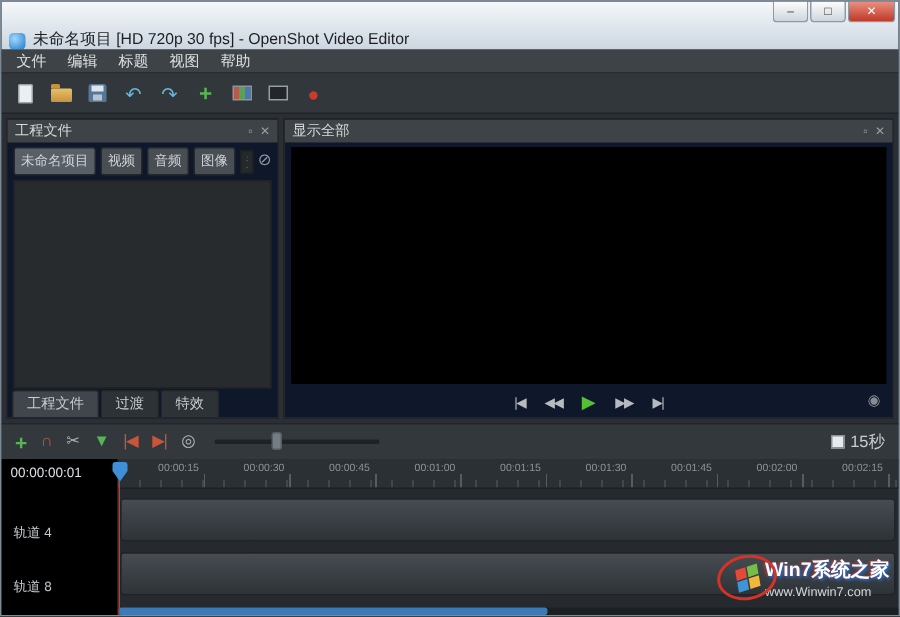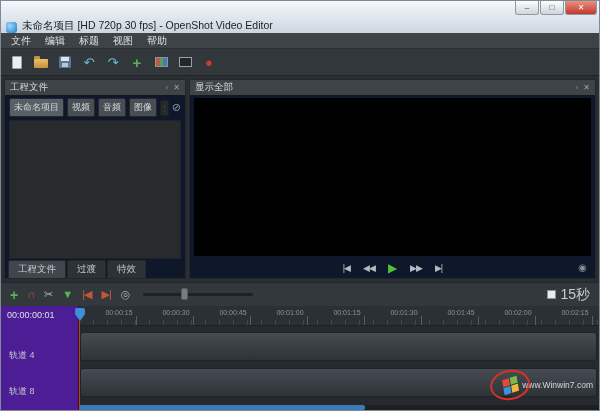--- a/index.html
+++ b/index.html
@@ -65,25 +65,25 @@
   .capture-ic { position:absolute; right:8px; font-size:10px; color:#878d93; line-height:1; }
 
   
   .tl-toolbar { height:24px; flex:none; background:#33383c; border-top:1px solid #22262a; display:flex; align-items:center; gap:10px; padding:0 9px; }
   .tt-ic { font-size:11px; line-height:1; letter-spacing:-1px; }
   .c-green { color:#58b554; } .c-red { color:#c8553a; } .c-silver { color:#aab1b7; }
   .slider { width:110px; height:3px; background:#1e2226; border-radius:2px; position:relative; margin-left:4px; }
   .slider-handle { position:absolute; left:34%; top:-5px; width:7px; height:12px; background:#757d84; border:1px solid #565d63; border-radius:2px; }
   .tl-tb-right { margin-left:auto; display:flex; align-items:center; gap:4px; }
   .checkbox { width:9px; height:9px; background:#e8ebee; border:1px solid #8a9299; }
-  .zoom-label { font-size:14px; color:#c9cdd0; }
+  .zoom-label { font-size:11px; color:#c9cdd0; }
 
   
   .timeline { height:104px; flex:none; display:flex; background:#262a2e; position:relative; }
-  .tl-left { width:78px; flex:none; background:#4c1d95; border-right:1px solid #1d2125; position:relative; }
+  .tl-left { width:78px; flex:none; background:#000000; border-right:1px solid #1d2125; position:relative; }
   .timecode { font-size:9px; color:#dde1e4; padding:4px 0 0 6px; white-space:nowrap; }
   .track-label { position:absolute; left:8px; font-size:9px; color:#c3c8cc; white-space:nowrap;margin-top:10px; }
   .track-label.t4 { top:33px; }
   .track-label.t3 { top:69px; }
 
   .tl-area { flex:1; position:relative; min-width:0; }
   .ruler { position:absolute; top:0; left:0; right:0; height:20px; background-color:#2b3034; border-bottom:1px solid #1d2125;
            background-image:repeating-linear-gradient(90deg,#565c61 0 1px,transparent 1px 57px),repeating-linear-gradient(90deg,#41474c 0 1px,transparent 1px 14px);
            background-size:100% 9px,100% 5px; background-position:left bottom,left bottom; background-repeat:no-repeat,no-repeat; }
   .ruler-label { position:absolute; top:3px; font-size:7px; color:#8d9398; transform:translateX(-50%); white-space:nowrap; }
@@ -253,17 +253,18 @@
   <div class="watermark">
     <span class="wm-ellipse">
       <span class="wm-flag">
         <i class="wm-f1"></i>
           <i class="wm-f2"></i>
           <i class="wm-f3"></i>
           <i class="wm-f4"></i>
       </span>
     </span>
     <span class="wm-text">
+      <div class="wm-line1">Win7系统之家</div>
       <div class="wm-line2">www.Winwin7.com</div>
     </span>
   </div>
 
 </div>
 
 </body></html>

